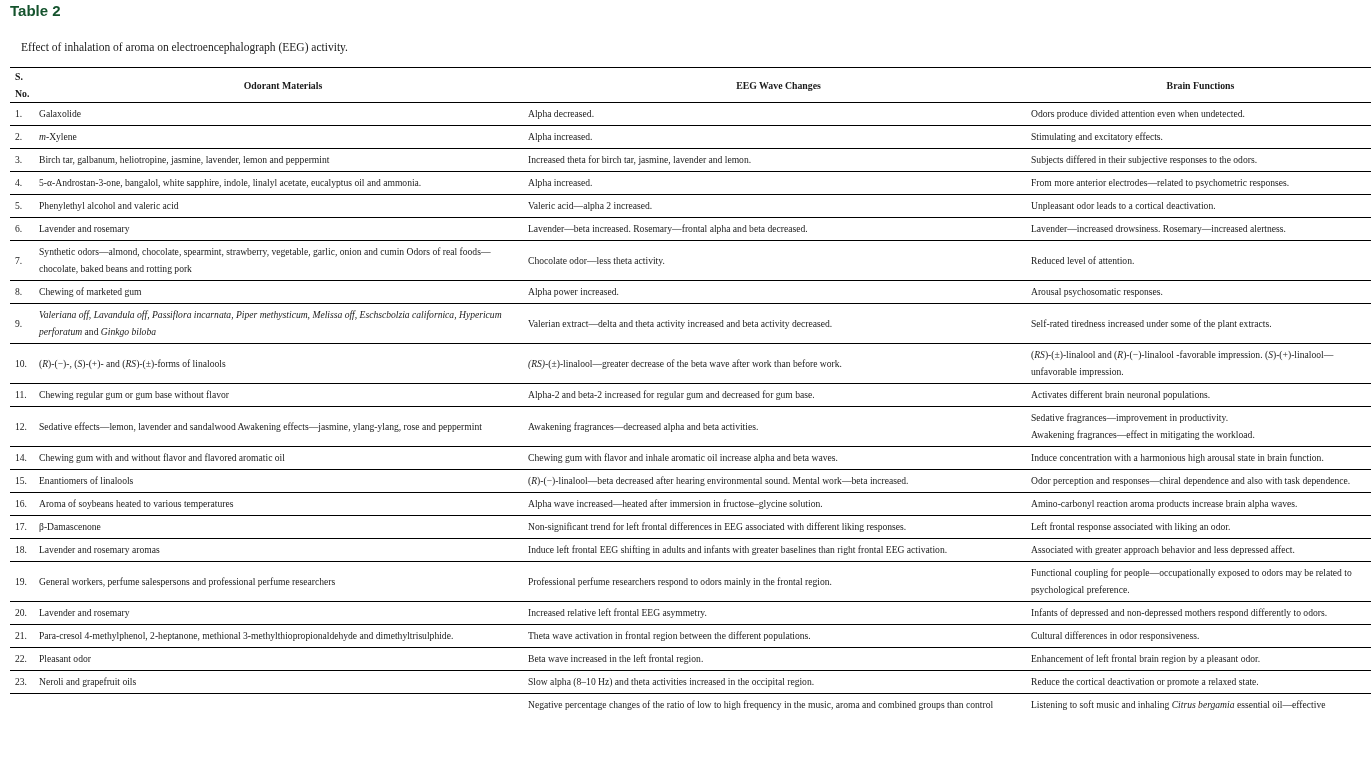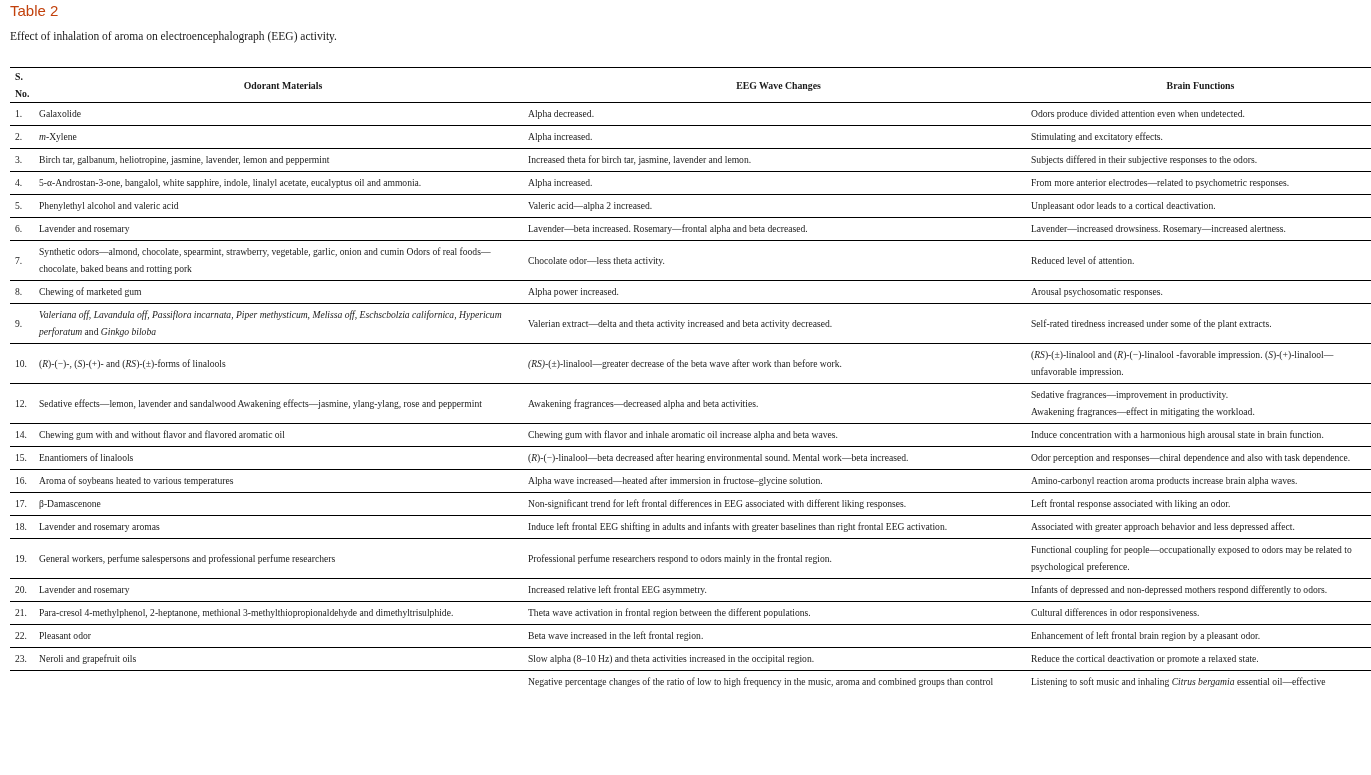--- a/index.html
+++ b/index.html
@@ -13,32 +13,32 @@
     body {
       position: relative;
       color: #1a1a1a;
     }
     .table-label {
       position: absolute;
       left: 10px;
       top: 2px;
       font-family: "Liberation Sans", sans-serif;
       font-size: 15px;
-      color: #c2410c;
+      color: #14532d;
       margin: 0;
-      font-weight: normal;
+      font-weight: bold;
     }
     .caption {
       position: absolute;
       left: 10px;
       top: 30px;
       font-family: "Liberation Serif", serif;
       font-size: 11.5px;
       color: #1a1a1a;
-      margin: 0;
+      margin: 11px;
     }
     .table-wrap {
       position: absolute;
       left: 10px;
       top: 67px;
       width: 1361px;
     }
     table {
       border-collapse: collapse;
       width: 1361px;
@@ -167,20 +167,26 @@
           <td class="td-eeg">Valerian extract—delta and theta activity increased and beta activity decreased.</td>
           <td class="td-brain">Self-rated tiredness increased under some of the plant extracts.</td>
         </tr>
         <tr>
           <td class="td-no">10.</td>
           <td class="td-odor">(<span class="it">R</span>)-(−)-, (<span class="it">S</span>)-(+)- and (<span class="it">RS</span>)-(±)-forms of linalools</td>
           <td class="td-eeg"><span class="it">(RS)</span>-(±)-linalool—greater decrease of the beta wave after work than before work.</td>
           <td class="td-brain">(<span class="it">RS</span>)-(±)-linalool and (<span class="it">R</span>)-(−)-linalool -favorable impression. (<span class="it">S</span>)-(+)-linalool—unfavorable impression.</td>
         </tr>
         <tr>
+          <td class="td-no">11.</td>
+          <td class="td-odor">Chewing regular gum or gum base without flavor</td>
+          <td class="td-eeg">Alpha-2 and beta-2 increased for regular gum and decreased for gum base.</td>
+          <td class="td-brain">Activates different brain neuronal populations.</td>
+        </tr>
+        <tr>
           <td class="td-no">12.</td>
           <td class="td-odor">Sedative effects—lemon, lavender and sandalwood Awakening effects—jasmine, ylang-ylang, rose and peppermint</td>
           <td class="td-eeg">Awakening fragrances—decreased alpha and beta activities.</td>
           <td class="td-brain"><span>Sedative fragrances—improvement in productivity.</span><br><span>Awakening fragrances—effect in mitigating the workload.</span></td>
         </tr>
         <tr>
           <td class="td-no">14.</td>
           <td class="td-odor">Chewing gum with and without flavor and flavored aromatic oil</td>
           <td class="td-eeg">Chewing gum with flavor and inhale aromatic oil increase alpha and beta waves.</td>
           <td class="td-brain">Induce concentration with a harmonious high arousal state in brain function.</td>

